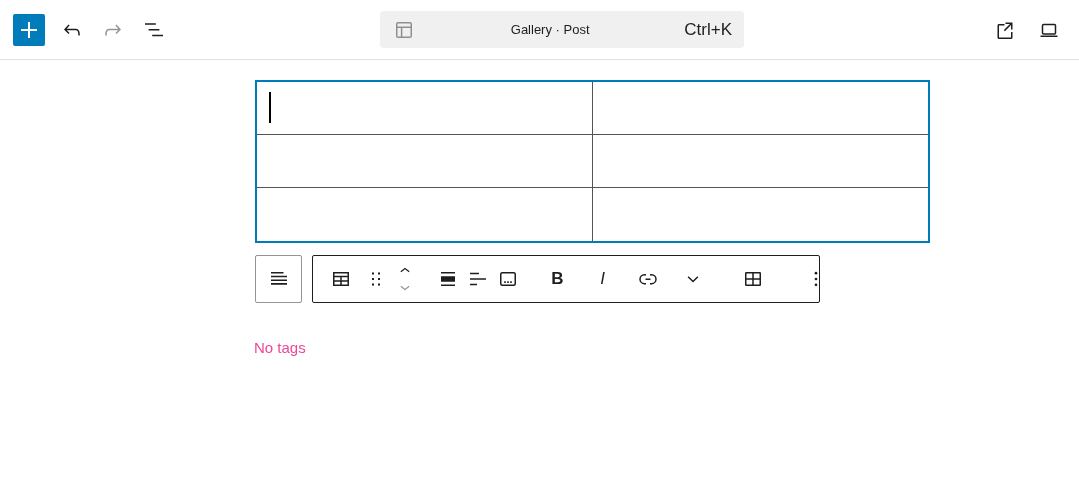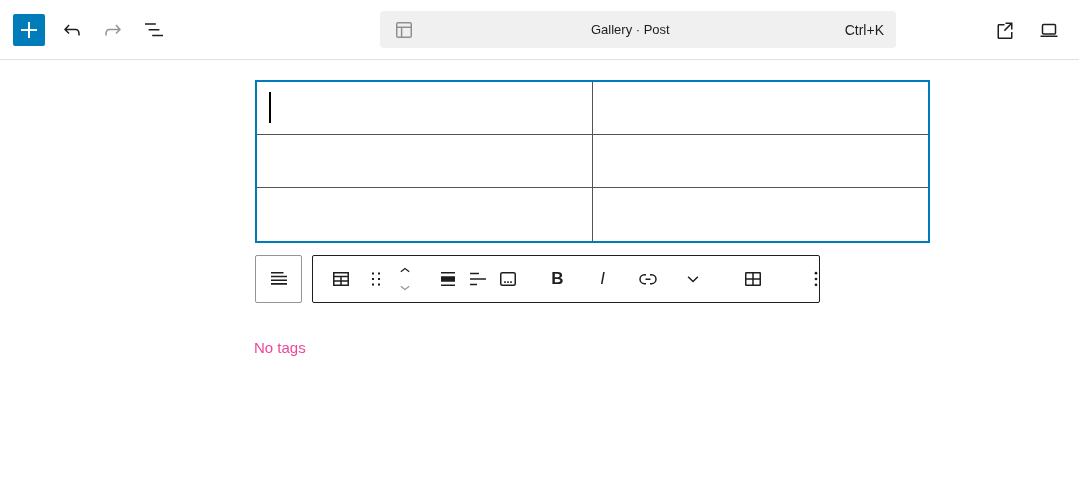--- a/index.html
+++ b/index.html
@@ -11,25 +11,25 @@
     background:#fff; border-bottom:1px solid #e0e0e0; }
   .topbar-left { position:absolute; left:13px; top:0; height:60px;
     display:flex; align-items:center; }
   .inserter-btn { width:32px; height:32px; background:#007cba; border:none;
     border-radius:2px; display:flex; align-items:center; justify-content:center;
     cursor:pointer; margin-right:9px; }
   .icon-btn { width:36px; height:36px; background:none; border:none;
     display:flex; align-items:center; justify-content:center; cursor:pointer; }
   .topbar-left .icon-btn { margin-right:5px; }
 
-  .command-bar { position:absolute; left:380px; top:11px; width:516px; height:37px;
+  .command-bar { position:absolute; left:380px; top:11px; width:364px; height:37px;
     background:#f0f0f0; border:none; border-radius:4px; display:flex;
     align-items:center; padding:0 12px; cursor:pointer; }
   .command-title { flex:1; text-align:center; font-size:13px; color:#1e1e1e; }
-  .command-shortcut { font-size:14px; color:#1e1e1e; }
+  .command-shortcut { font-size:17px; color:#1e1e1e; }
 
   .topbar-right { position:absolute; right:12px; top:0; height:60px;
     display:flex; align-items:center; gap:8px; }
 
   
   .table-block { position:absolute; left:255px; top:80px; width:675px; height:163px;
     border:2px solid #007cba; background:#fff;
     display:grid; grid-template-columns:1fr 1fr; grid-template-rows:1fr 1fr 1fr; }
   .cell { border-right:1px solid #545454; border-bottom:1px solid #545454;
     position:relative; cursor:text; }

